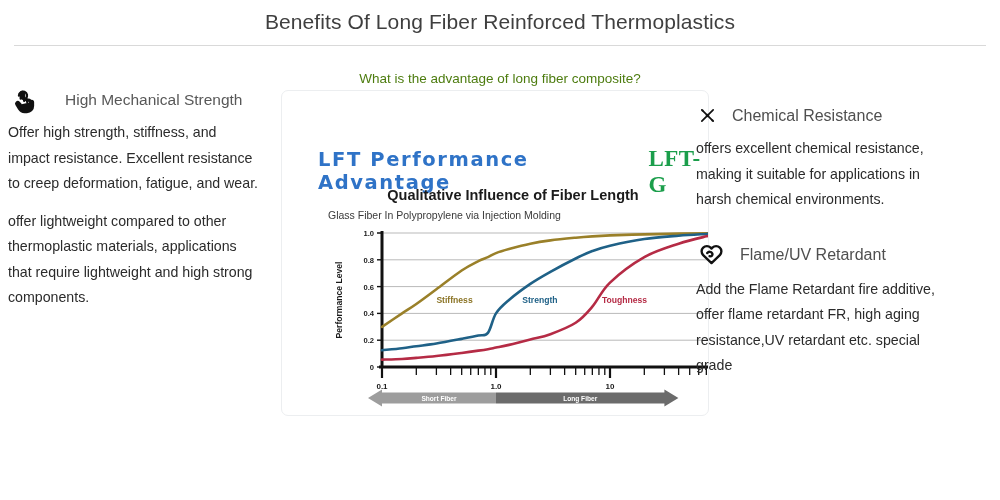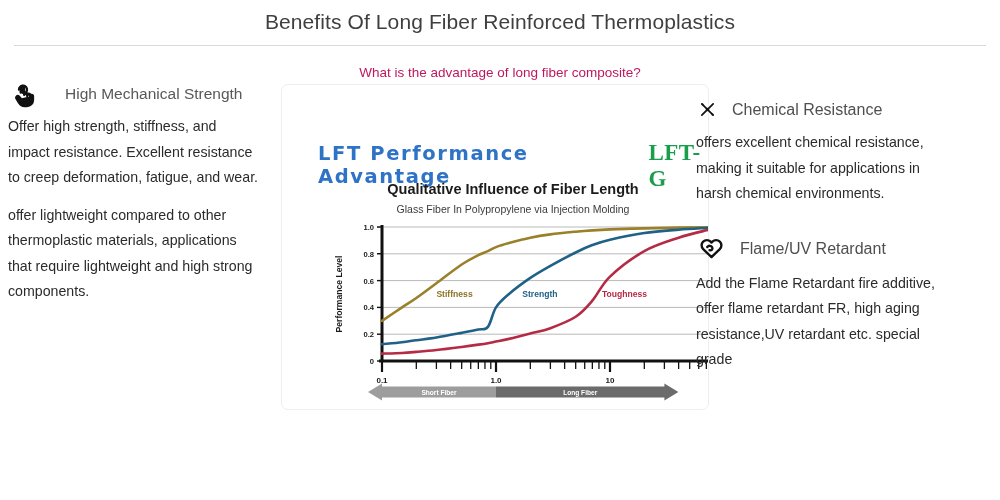--- a/index.html
+++ b/index.html
@@ -32,22 +32,22 @@
     margin: 0;
   }
   .header-rule {
     height: 1px;
     background: #d9d9d9;
     margin: 9px 14px 0 14px;
   }
   .page-subtitle {
     text-align: center;
     font-size: 13.5px;
-    color: #be185d;
-    margin: 19px 0 0 0;
+    color: #4d7c0f;
+    margin: 25px 0 0 0;
     font-weight: 400;
   }
 
   
   .content {
     position: relative;
     width: 1000px;
     height: 410px;
   }
 
@@ -145,23 +145,22 @@
     position: absolute;
     left: 0; right: 0;
     top: 96px;
     text-align: center;
     font-size: 14.5px;
     font-weight: 700;
     color: #1b1b1b;
   }
   .chart-sub {
     position: absolute;
-    left: 0; right: 0;
+    left: 10px; right: 0;
     top: 118px;
-    text-align: center;
     font-size: 10.5px;
     color: #3a3a3a;
   }
   .plot-wrap {
     position: absolute;
     left: 10px;
     top: 134px;
     width: 408px;
     height: 186px;
   }

